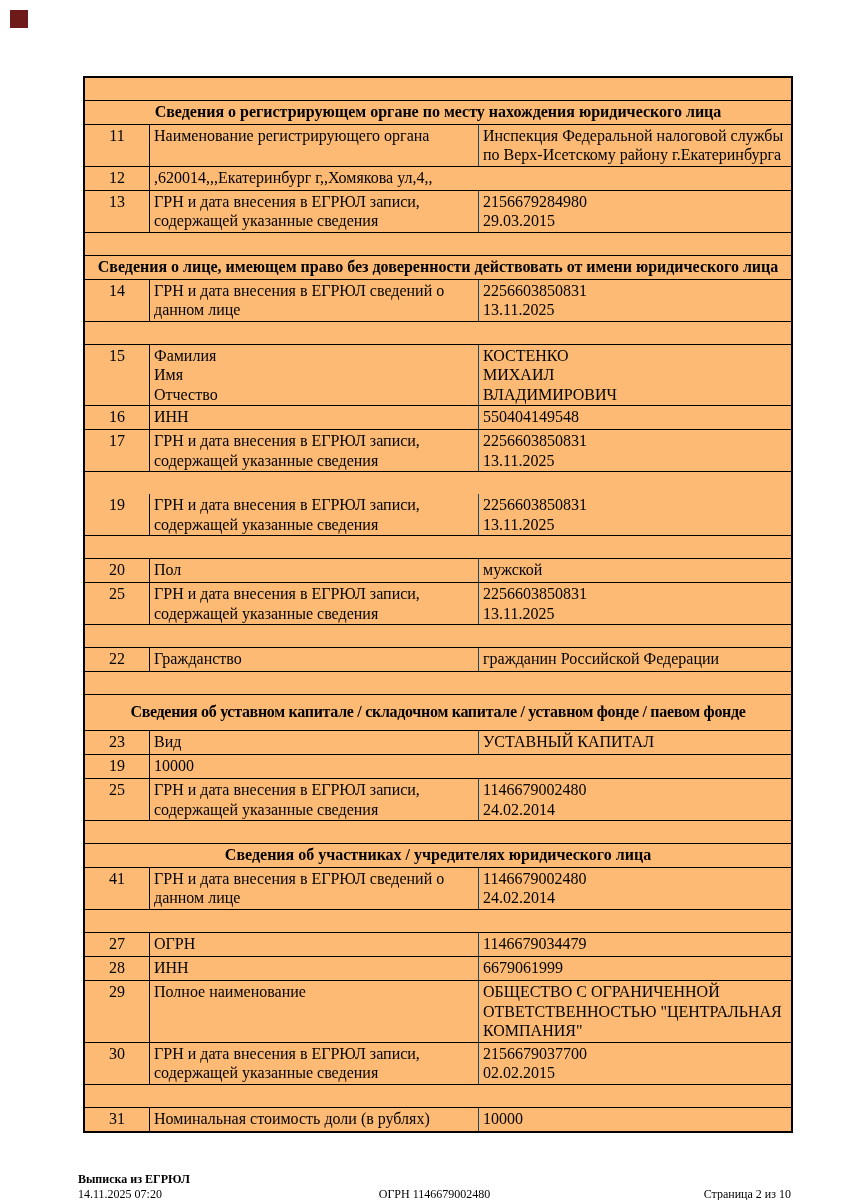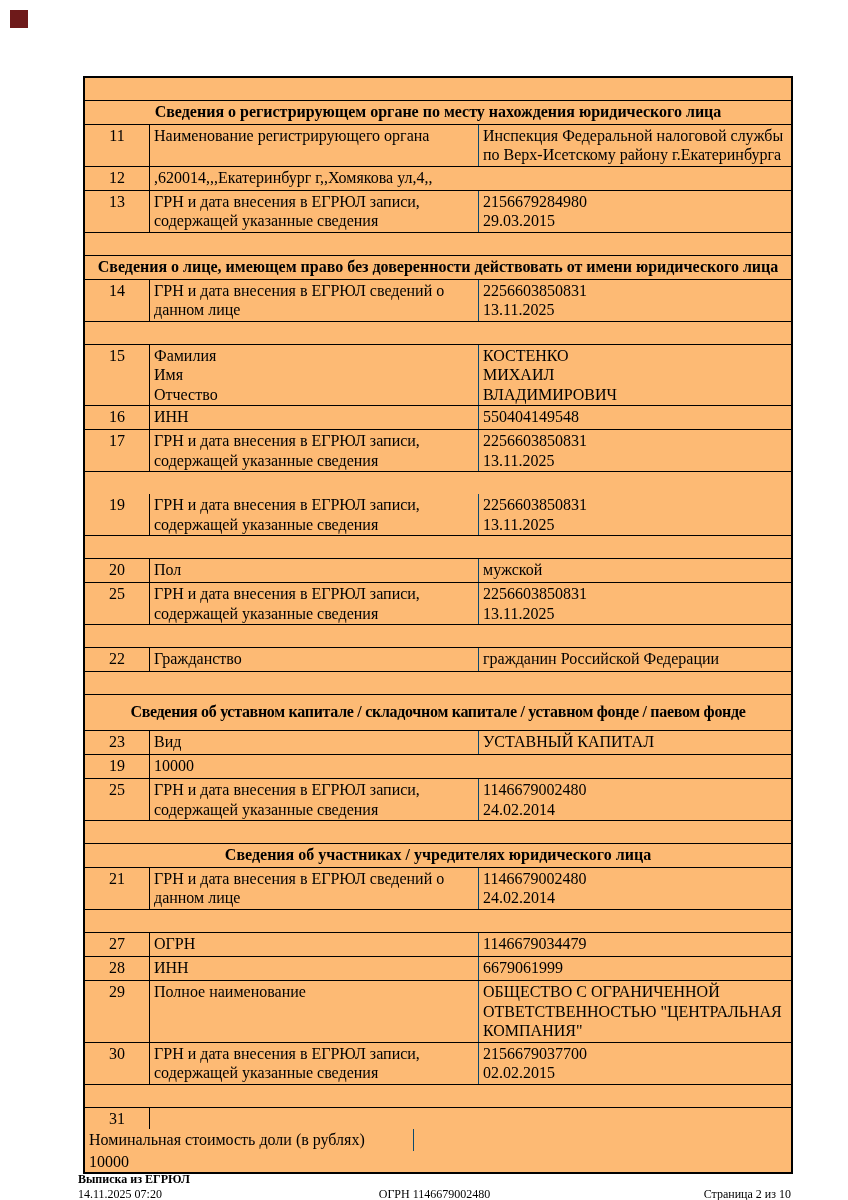--- a/index.html
+++ b/index.html
@@ -34,21 +34,21 @@
   }
   .sec-header.nowrap { white-space: nowrap; letter-spacing: -0.3px; padding: 7px 2px; }
   .row {
     display: flex;
     border-bottom: 1px solid #000;
     font-size: 16px;
     line-height: 1.22;
     min-height: 23px;
   }
   .row.bt { border-top: 1px solid #000; }
-  .row:last-child { border-bottom: none; flex-direction: column; }
+  .row:last-child { border-bottom: none; }
   .cell { padding: 1px 4px; white-space: pre-line; box-sizing: border-box; }
   .c-num {
     width: 65px; flex: none;
     text-align: center;
     border-right: 1px solid #000;
     padding: 1px 2px;
   }
   .c-label {
     width: 329px; flex: none;
     border-right: 1px solid #0c4a6e;
@@ -177,21 +177,21 @@
     <div class="cell c-label">ГРН и дата внесения в ЕГРЮЛ записи, содержащей указанные сведения</div>
     <div class="cell c-value">1146679002480
 24.02.2014</div>
   </div>
 
   <div class="spacer"></div>
 
   <div class="sec-header">Сведения об участниках / учредителях юридического лица</div>
 
   <div class="row">
-    <div class="cell c-num">21</div>
+    <div class="cell c-num">41</div>
     <div class="cell c-label">ГРН и дата внесения в ЕГРЮЛ сведений о данном лице</div>
     <div class="cell c-value">1146679002480
 24.02.2014</div>
   </div>
 
   <div class="spacer"></div>
 
   <div class="row bt">
     <div class="cell c-num">27</div>
     <div class="cell c-label">ОГРН</div>

